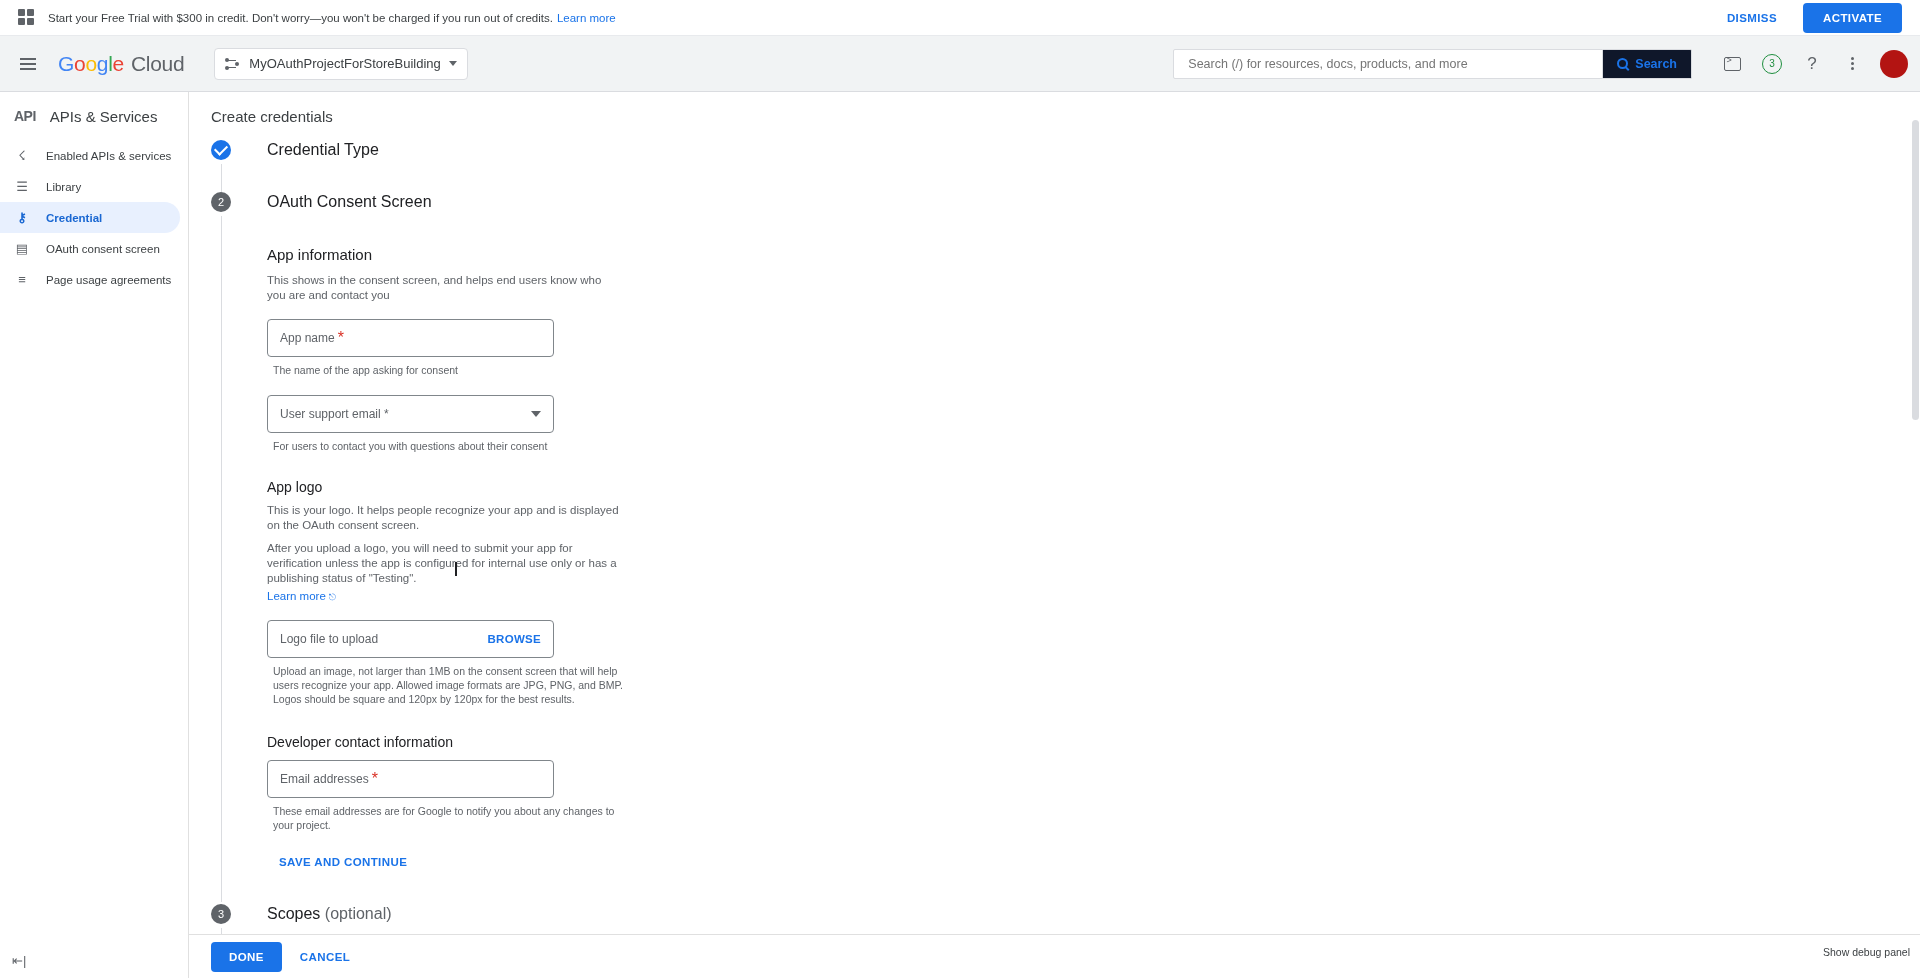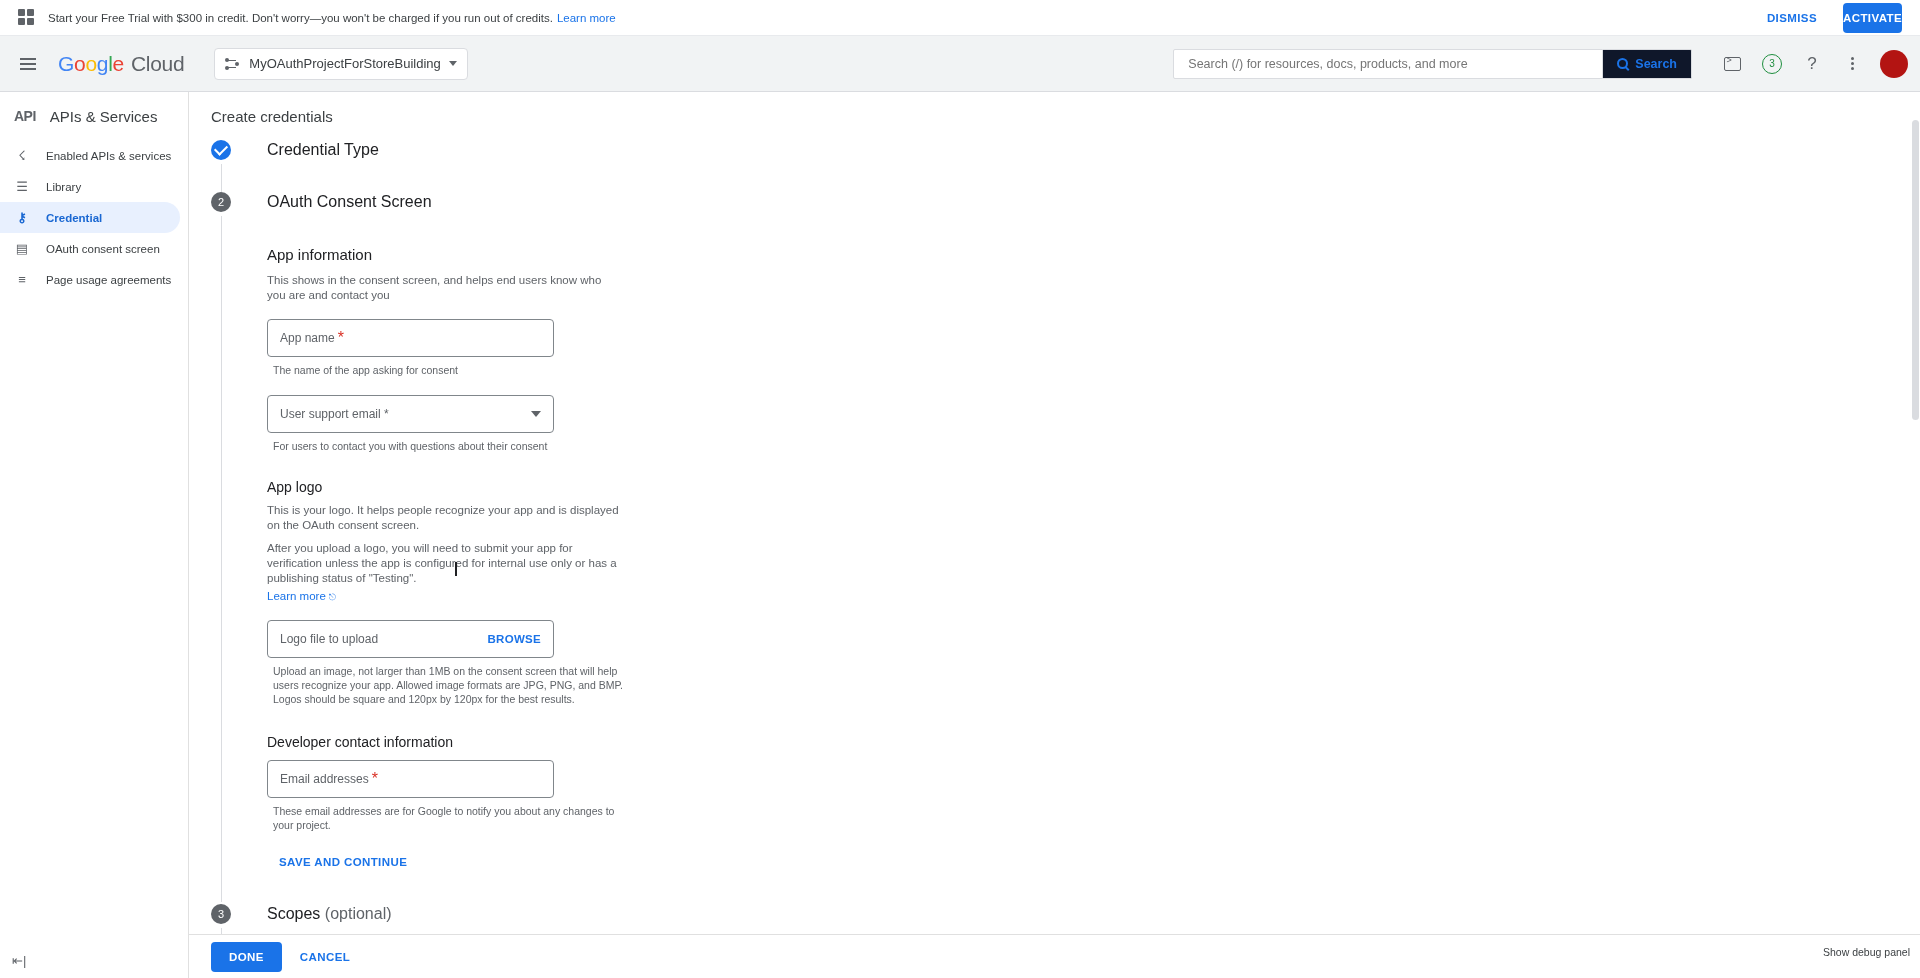--- a/index.html
+++ b/index.html
@@ -41,21 +41,21 @@
   .trial-link { color: #1a73e8; text-decoration: none; margin-left: 4px; }
   .trial-actions { margin-left: auto; display: flex; align-items: center; gap: 18px; }
   .btn-dismiss {
     background: transparent; border: none;
     color: #1a73e8; font-size: 11.5px; font-weight: bold;
     letter-spacing: .4px; cursor: pointer; padding: 6px 8px;
   }
   .btn-activate {
     background: #1a73e8; color: #fff; border: none;
     font-size: 11.5px; font-weight: bold; letter-spacing: .4px;
-    padding: 9px 0; border-radius: 4px; cursor: pointer;
+    padding: 9px 20px; border-radius: 4px; cursor: pointer;
   }
 
   
   .topbar {
     height: 56px;
     background: #f1f3f4;
     border-bottom: 1px solid #dadce0;
     display: flex;
     align-items: center;
     padding: 0 12px 0 8px;

